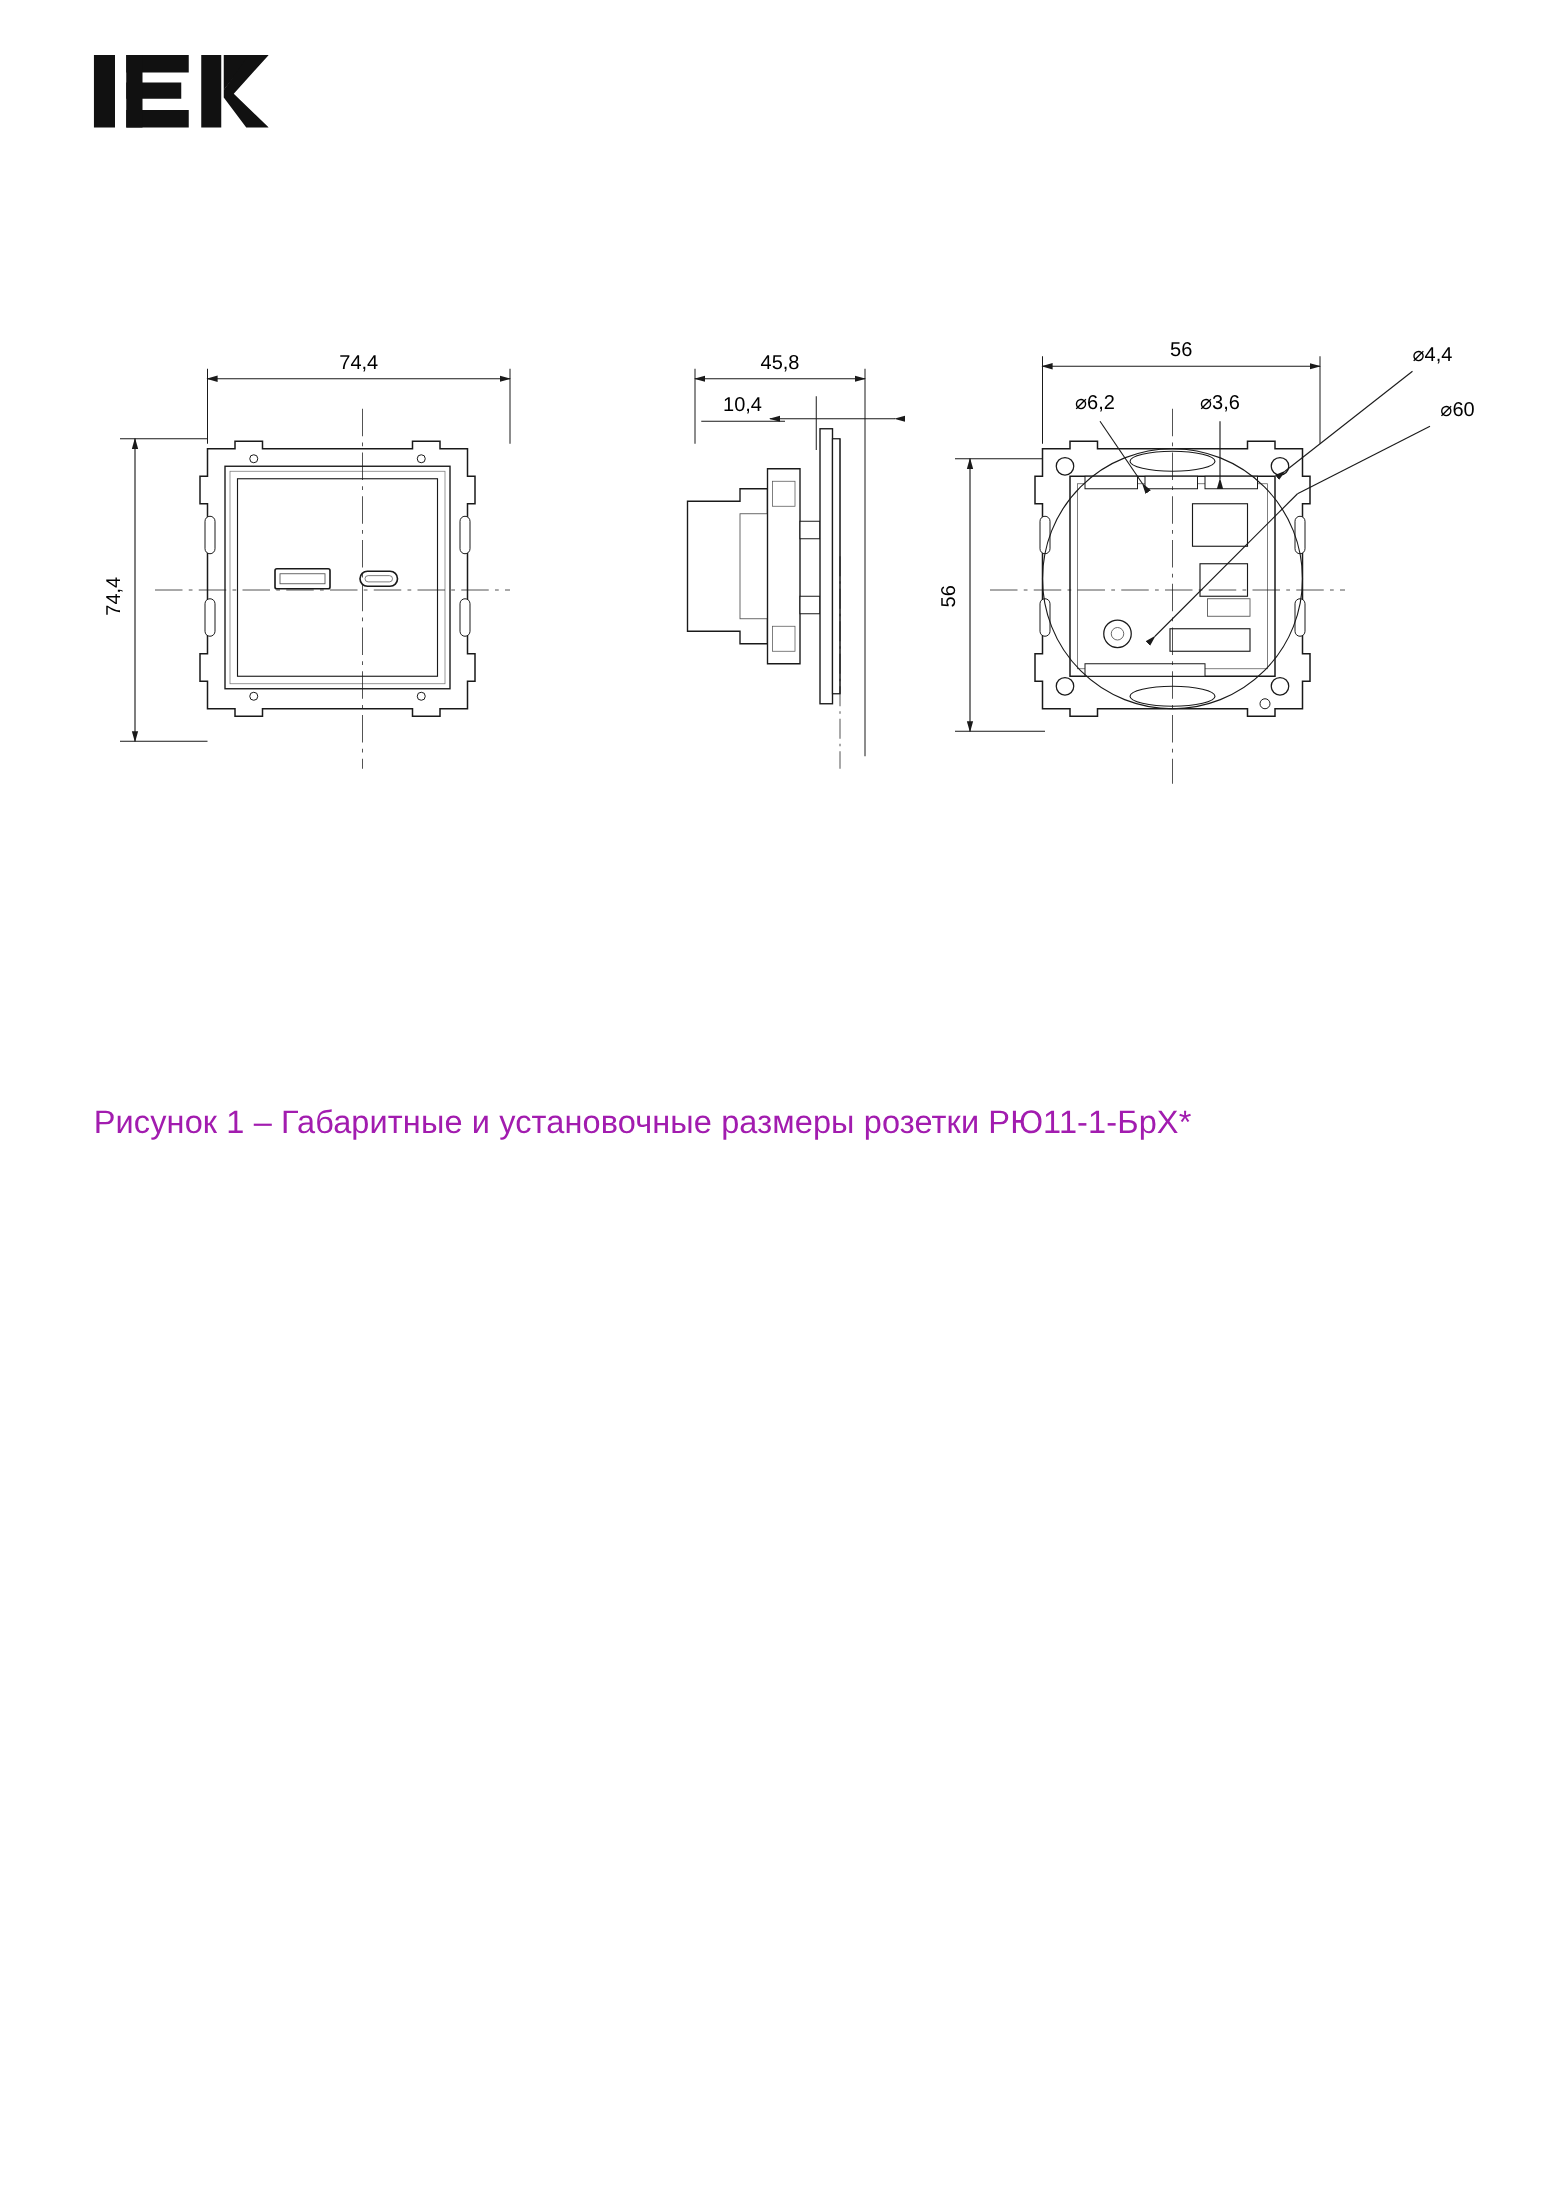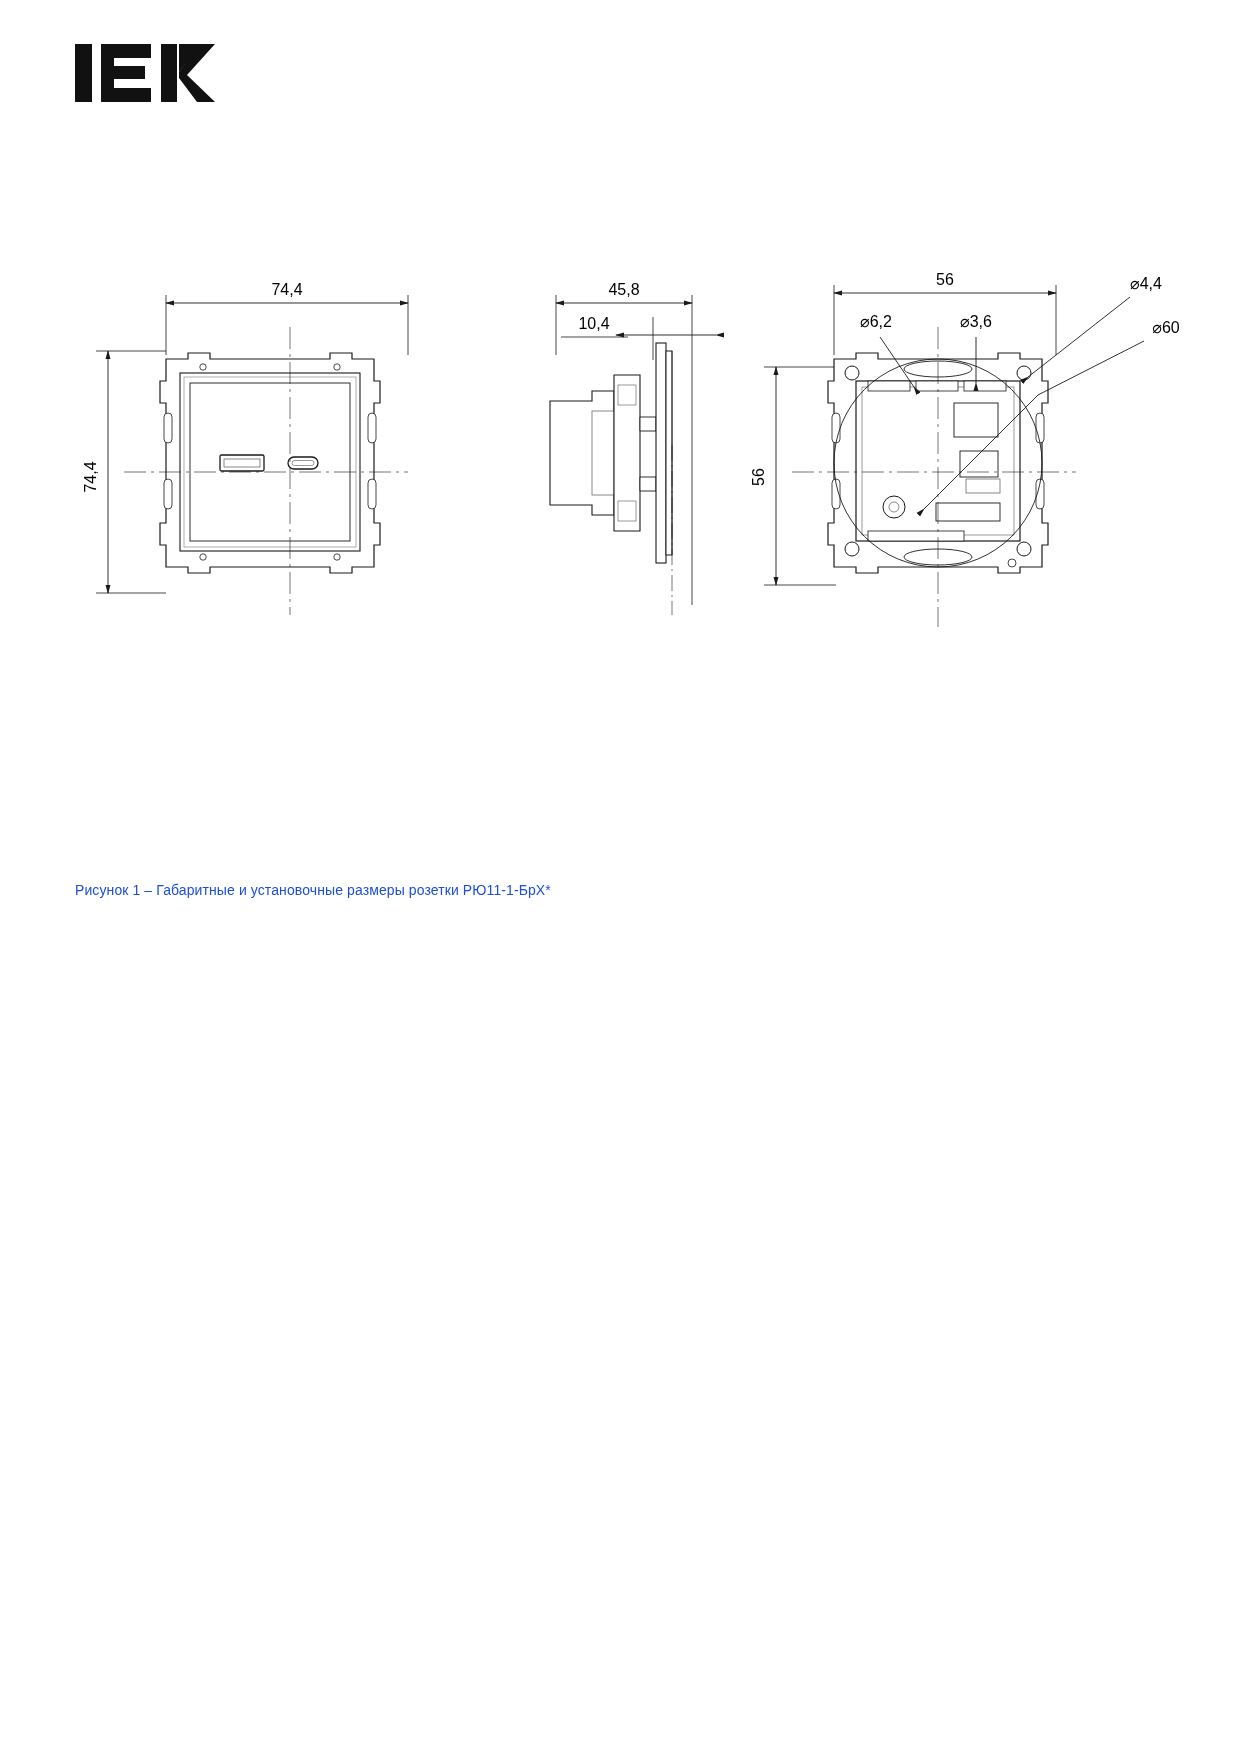--- a/index.html
+++ b/index.html
@@ -33,23 +33,23 @@
     width: 1244px;
     height: 400px;
   }
   .drawing svg { display: block; }
 
   
   .caption {
     position: absolute;
     left: 75px;
     top: 882px;
-    font-size: 14px;
+    font-size: 26px;
     letter-spacing: 0.1px;
-    color: #1d4ed8;
+    color: #a21caf;
     white-space: nowrap;
   }
 
   .dim-text {
     font-family: "Liberation Sans", sans-serif;
     font-size: 16px;
     fill: #000;
   }
 </style>
 </head>

